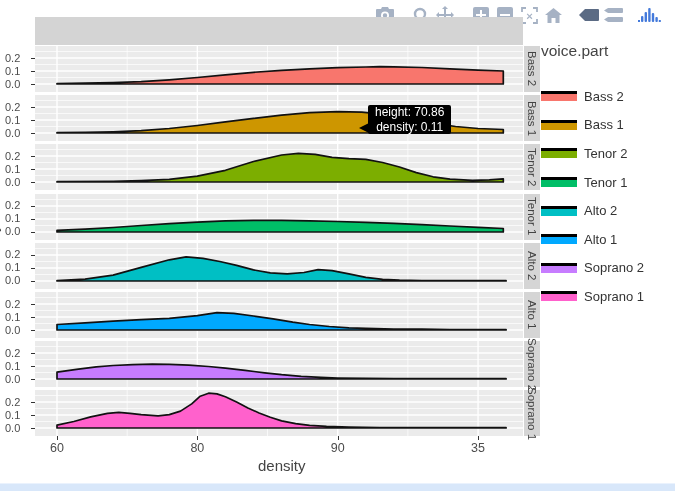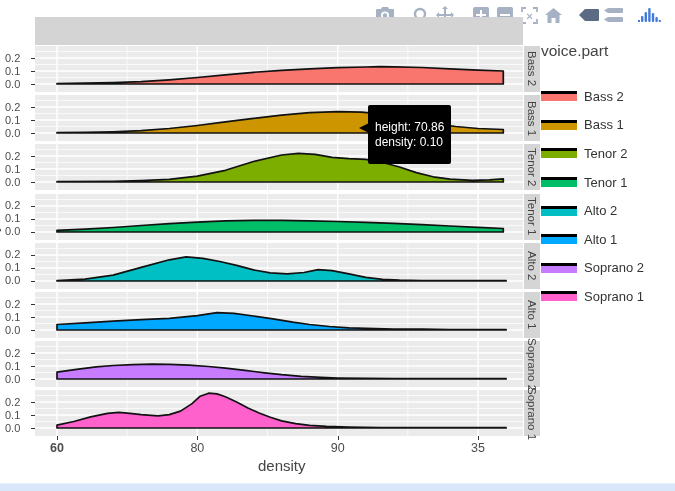--- a/index.html
+++ b/index.html
@@ -29,21 +29,21 @@
   .legend{position:absolute;left:541px;top:42px;width:134px;}
   .legend-title{font-size:15.5px;color:#444;margin-bottom:22px;}
   .legend-item{height:28.6px;display:flex;align-items:center;cursor:pointer;}
   .legend-swatch{width:36px;height:10px;margin-right:7px;flex:0 0 auto;}
   .legend-swatch .ln{height:3px;background:#000;}
   .legend-swatch .fl{height:7px;}
   .legend-label{font-size:13px;color:#333;white-space:nowrap;}
 
   
   .tooltip{position:absolute;left:368px;top:105px;background:#000;color:#fff;
-    font-size:12px;line-height:14.6px;padding:15px 7px;border-radius:2px;white-space:nowrap;}
+    font-size:12px;line-height:14.6px;padding:0 7px;border-radius:2px;white-space:nowrap;text-align:center;}
   .tooltip-caret{position:absolute;left:359px;top:123px;width:0;height:0;
     border-top:5px solid transparent;border-bottom:5px solid transparent;border-right:10px solid #000;}
 
   .bottom-bar{position:absolute;left:0;top:483px;width:675px;height:8px;background:#d8e7fa;border-top:1px solid #eaf2fd;}
 </style>
 </head>
 <body>
 
 <div id="stage">
   <div class="modebar" id="modebar">
@@ -346,21 +346,21 @@
       <div class="strip" style="top: 390.4px; height: 46px;">
         <span>Soprano 1</span>
       </div>
       <div class="ytick-label" style="left: 5px; top: 396.9px;">0.2</div>
       <div class="ytick-mark" style="left: 31px; top: 402.4px;"></div>
       <div class="ytick-label" style="left: 5px; top: 409.9px;">0.1</div>
       <div class="ytick-mark" style="left: 31px; top: 415.4px;"></div>
       <div class="ytick-label" style="left: 5px; top: 422.9px;">0.0</div>
       <div class="ytick-mark" style="left: 31px; top: 428.4px;"></div>
       <div class="xtick-mark" style="left: 57px; top: 436.4px;"></div>
-      <div class="xtick-label" style="left: 57px; top: 441.4px; font-weight: bold;">60</div>
+      <div class="xtick-label" style="left: 57px; top: 441.4px;">60</div>
       <div class="xtick-mark" style="left: 197.35px; top: 436.4px;"></div>
       <div class="xtick-label" style="left: 197.35px; top: 441.4px;">80</div>
       <div class="xtick-mark" style="left: 337.7px; top: 436.4px;"></div>
       <div class="xtick-label" style="left: 337.7px; top: 441.4px;">90</div>
       <div class="xtick-mark" style="left: 478.05px; top: 436.4px;"></div>
       <div class="xtick-label" style="left: 478.05px; top: 441.4px;">35</div>
     </div>
 
   <div class="axis-title-y" style="left:-8px;top:248px;">density</div>
   <div class="axis-title-x" style="left:258px;top:457px;">density</div>
@@ -423,17 +423,17 @@
             <div class="fl" style="background:#FF61CC"></div>
           </div>
     <div class="legend-label">Soprano 1</div>
         </div>
       </div>
   </div>
 
   <div class="tooltip-caret"></div>
   <div class="tooltip">
     <div>height: 70.86</div>
-    <div>density: 0.10</div>
+    <div>density: 0.11</div>
   </div>
 
   <div class="bottom-bar"></div>
 </div>
 
 </body></html>

